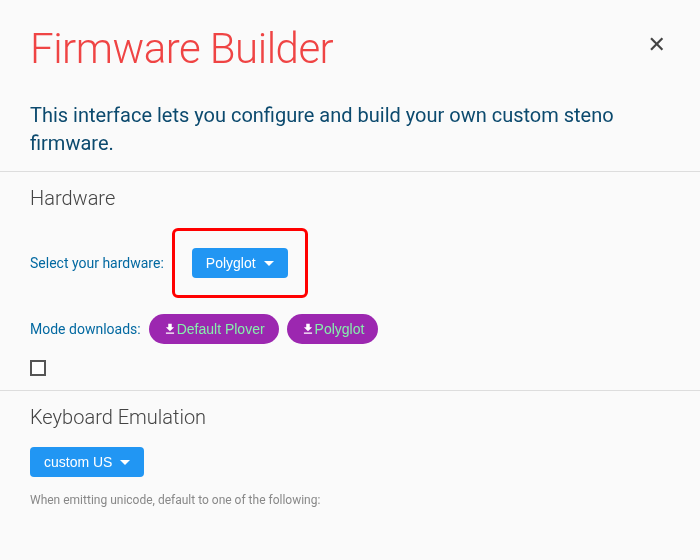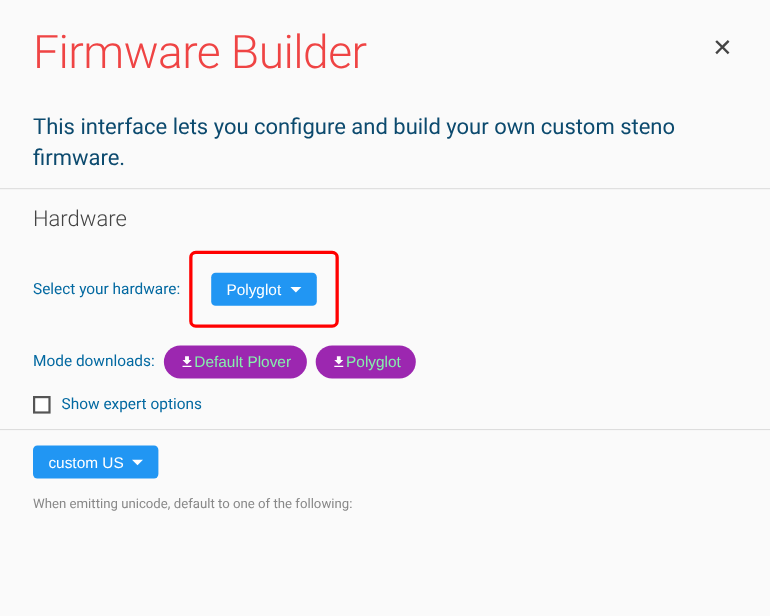--- a/index.html
+++ b/index.html
@@ -176,25 +176,25 @@
         <svg viewBox="0 0 24 24">
             <path d="M5 20h14v-2H5v2zM19 9h-4V3H9v6H5l7 7 7-7z"></path>
           </svg>
       </span>
       <span>Polyglot</span>
     </button>
   </div>
 
   <div class="checkrow">
     <div class="checkbox"></div>
-    <span class="label">Show expert options</span>
   </div>
 
   <hr class="divider">
 
+  <h2>Keyboard Emulation</h2>
 
   <div class="row">
     <button class="select-btn">
       <span>custom US</span>
       <span class="caret"></span>
     </button>
   </div>
 
   <p class="hint">When emitting unicode, default to one of the following:</p>
 </div>

